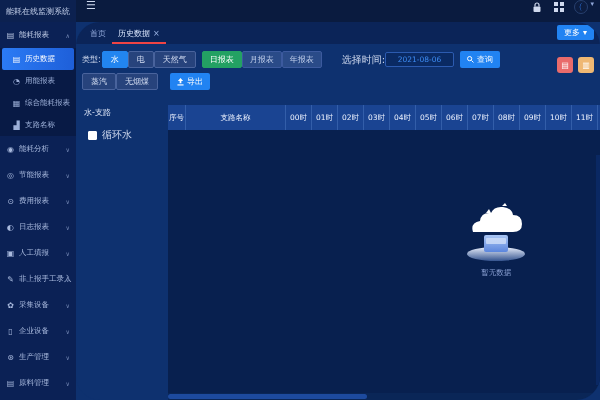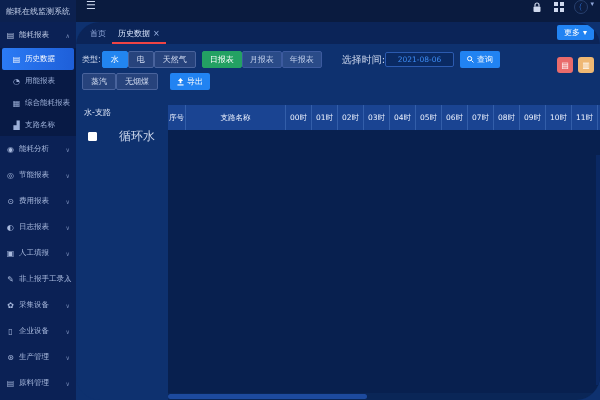--- a/index.html
+++ b/index.html
@@ -52,21 +52,21 @@
   .date-box { width:69px; height:15px; background:#0a2a63; border:1px solid #2c5bb0; border-radius:2px; color:#3d8bf2; font-size:7.5px; display:flex; align-items:center; justify-content:center; cursor:pointer; }
   .btn-blue { background:#2183f2; color:#fff; border:none; border-radius:2px; font-size:8px; padding:3px 7px; cursor:pointer; display:flex; align-items:center; gap:3px; margin-left:6px; white-space:nowrap; }
   .export-btn { margin-left:12px; }
   .mini-btns { position:absolute; right:6px; top:13px; display:flex; gap:5px; }
   .mini-btn { width:16px; height:16px; border:none; border-radius:3px; color:#fff; font-size:8px; cursor:pointer; display:flex; align-items:center; justify-content:center; }
 
   
   .content-row { flex:1; display:flex; overflow:hidden; }
   .tree-panel { width:92px; flex:0 0 92px; padding:6px 6px 0 8px; overflow:hidden; }
   .tree-header { font-size:8px; color:#dbe4f6; margin-bottom:10px; white-space:nowrap; }
-  .tree-item { display:flex; align-items:center; gap:22px; font-size:12px; color:#cfd9ee; cursor:pointer; padding-left:4px; white-space:nowrap; }
+  .tree-item { display:flex; align-items:center; gap:5px; font-size:10px; color:#cfd9ee; cursor:pointer; padding-left:4px; white-space:nowrap; }
   .checkbox { width:9px; height:9px; background:#fff; border:1px solid #fff; border-radius:1px; flex:0 0 9px; }
 
   
   .table-area { flex:1; display:flex; flex-direction:column; overflow:hidden; position:relative; margin-top:4px; }
   .thead { display:flex; background:#1a4492; flex:0 0 25px; height:25px; }
   .th { font-size:7.5px; color:#eef3ff; display:flex; align-items:center; justify-content:center; border-right:1px solid rgba(120,160,230,0.28); white-space:nowrap; flex:0 0 auto; }
   .th-seq { width:18px; }
   .th-name { width:100px; }
   .th-hour { width:26px; }
   .tbody { flex:1; background:#08204f; position:relative; overflow:hidden; }
@@ -257,20 +257,40 @@
               <div class="th th-hour">04时</div>
               <div class="th th-hour">05时</div>
               <div class="th th-hour">06时</div>
               <div class="th th-hour">07时</div>
               <div class="th th-hour">08时</div>
               <div class="th th-hour">09时</div>
               <div class="th th-hour">10时</div>
               <div class="th th-hour">11时</div>
             </div>
           <div class="tbody">
+            <div class="empty-state">
+              <svg width="86" height="62" viewBox="0 0 86 62">
+                <defs>
+                  <linearGradient id="dishg" x1="0" y1="0" x2="0" y2="1">
+                    <stop offset="0" stop-color="#e8eefb"></stop>
+                      <stop offset="1" stop-color="#35548f"></stop>
+                  </linearGradient>
+                  <linearGradient id="boxg" x1="0" y1="0" x2="0" y2="1">
+                    <stop offset="0" stop-color="#aac6f4"></stop>
+                      <stop offset="1" stop-color="#5c86dd"></stop>
+                  </linearGradient>
+                </defs>
+                <ellipse cx="43" cy="52" rx="29" ry="7" fill="url(#dishg)"></ellipse>
+                <rect x="31" y="33" width="24" height="17" rx="2" fill="url(#boxg)"></rect>
+                <rect x="33" y="36" width="20" height="6" rx="1" fill="#cddcf8" opacity="0.85"></rect>
+                <path d="M20 30 q-3 -9 7 -11 q1 -9 11 -8 q3 -7 12 -6 q9 1 10 8 q9 0 9 9 q0 8 -9 8 z" fill="#ffffff"></path>
+                <path d="M33 11 l3 -4 2 4 z M49 4 l3 -3 2 3 z" fill="#ffffff"></path>
+              </svg>
+              <div class="empty-text">暂无数据</div>
+            </div>
             <div class="vscroll"></div>
           </div>
           <div class="hscroll">
             <div class="hscroll-thumb"></div>
           </div>
         </div>
       </div>
 
     </div>
   </div>

